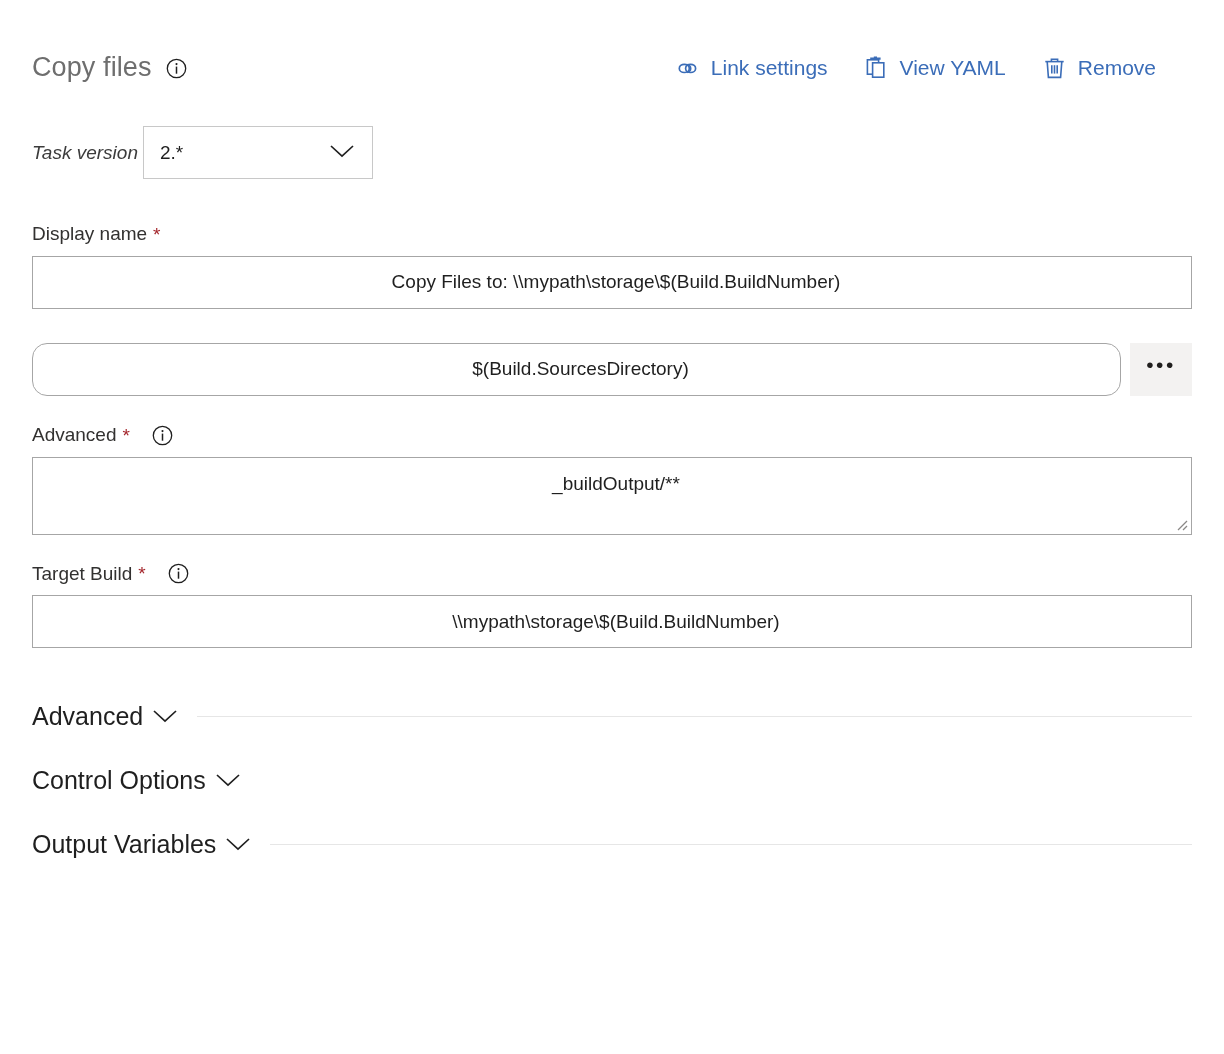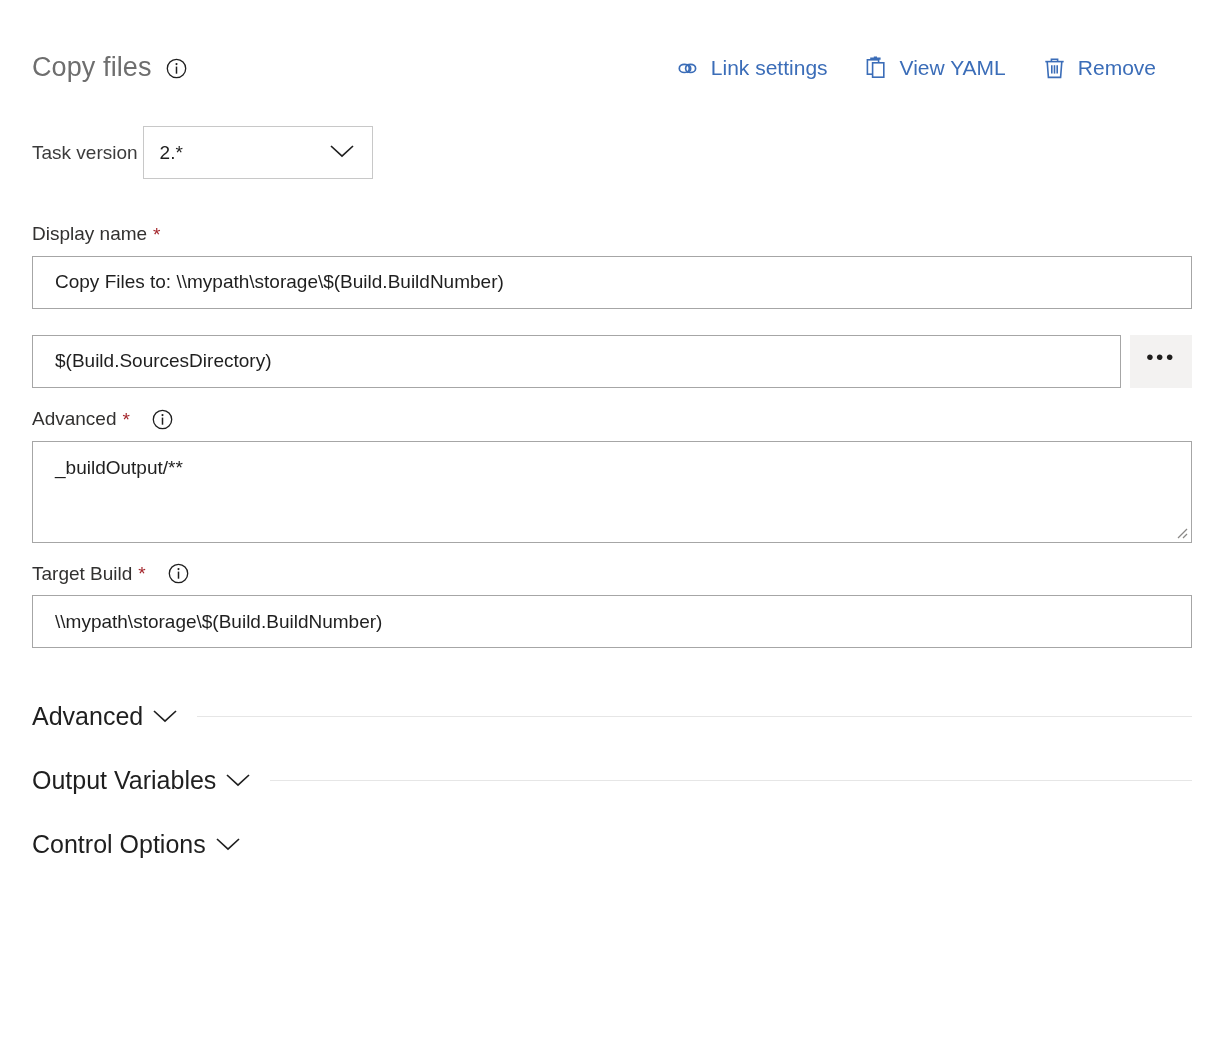--- a/index.html
+++ b/index.html
@@ -82,20 +82,21 @@
   .taskversion-row {
     display: flex;
     align-items: center;
     margin: 36px 0 0 16px;
   }
   .taskversion-label {
     font-size: 19px;
     color: #3c3c3c;
     margin-right: 5px;
     white-space: nowrap;
+    font-style: italic;
   }
   .version-select {
     position: relative;
     width: 230px;
     height: 53px;
     border: 1px solid #c8c8c8;
     background: #ffffff;
     display: flex;
     align-items: center;
     padding: 0 16px;
@@ -110,21 +111,21 @@
     right: 17px;
     top: 50%;
     transform: translateY(-50%);
     display: block;
   }
 
   
   .form {
     margin: 44px 16px 0 16px;
   }
-  .field { margin-bottom: 0; }
+  .field { margin-bottom: 8px; }
 
   .field-label {
     display: flex;
     align-items: center;
     font-size: 19px;
     color: #323130;
     line-height: 1.2;
     margin-bottom: 10px;
   }
   .req {
@@ -144,29 +145,30 @@
     display: block;
     width: 100%;
     border: 1px solid #a6a6a6;
     background: #ffffff;
     font-family: "Liberation Sans", sans-serif;
     font-size: 19px;
     color: #1f1f1f;
     padding: 0 14px 0 22px;
     height: 53px;
     outline: none;
+    text-align: center;
   }
   input.text-input::placeholder { color: #8a8886; }
 
   .input-row {
     display: flex;
     align-items: stretch;
     gap: 9px;
   }
-  .input-row input.text-input { flex: 1 1 auto; }
+  .input-row input.text-input { flex: 1 1 auto; border-radius: 15px; }
   .browse-btn {
     flex: 0 0 auto;
     width: 62px;
     height: 53px;
     background: #f3f2f1;
     border: none;
     display: flex;
     align-items: center;
     justify-content: center;
     cursor: pointer;
@@ -176,21 +178,21 @@
     font-size: 21px;
     line-height: 1;
     color: #201f1e;
     letter-spacing: 2.5px;
     transform: translateY(-5px);
     font-family: "Liberation Sans", sans-serif;
   }
 
   .ta-wrap { position: relative; }
   textarea.text-input {
-    height: 102px;
+    height: 78px;
     padding-top: 13px;
     resize: none;
     line-height: 1.35;
     overflow: hidden;
   }
   .resize-grip {
     position: absolute;
     right: 4px;
     bottom: 4px;
     width: 16px;
@@ -377,34 +379,34 @@
       <span class="section-title">Advanced</span>
       <span class="section-chev">
         <svg width="26" height="16" viewBox="0 0 26 16">
           <polyline points="2,3 13,13.2 24,3" fill="none" stroke="#1f1f1f" stroke-width="1.7"></polyline>
         </svg>
       </span>
       <span class="section-rule"></span>
     </div>
 
     <div class="section-head">
+      <span class="section-title">Control Options</span>
+      <span class="section-chev">
+        <svg width="26" height="16" viewBox="0 0 26 16">
+          <polyline points="2,3 13,13.2 24,3" fill="none" stroke="#1f1f1f" stroke-width="1.7"></polyline>
+        </svg>
+      </span>
+      <span class="section-rule hidden"></span>
+    </div>
+
+    <div class="section-head">
       <span class="section-title">Output Variables</span>
       <span class="section-chev">
         <svg width="26" height="16" viewBox="0 0 26 16">
           <polyline points="2,3 13,13.2 24,3" fill="none" stroke="#1f1f1f" stroke-width="1.7"></polyline>
         </svg>
       </span>
       <span class="section-rule"></span>
     </div>
 
-    <div class="section-head">
-      <span class="section-title">Control Options</span>
-      <span class="section-chev">
-        <svg width="26" height="16" viewBox="0 0 26 16">
-          <polyline points="2,3 13,13.2 24,3" fill="none" stroke="#1f1f1f" stroke-width="1.7"></polyline>
-        </svg>
-      </span>
-      <span class="section-rule hidden"></span>
-    </div>
-
   </div>
 
 </div>
 
 </body></html>

